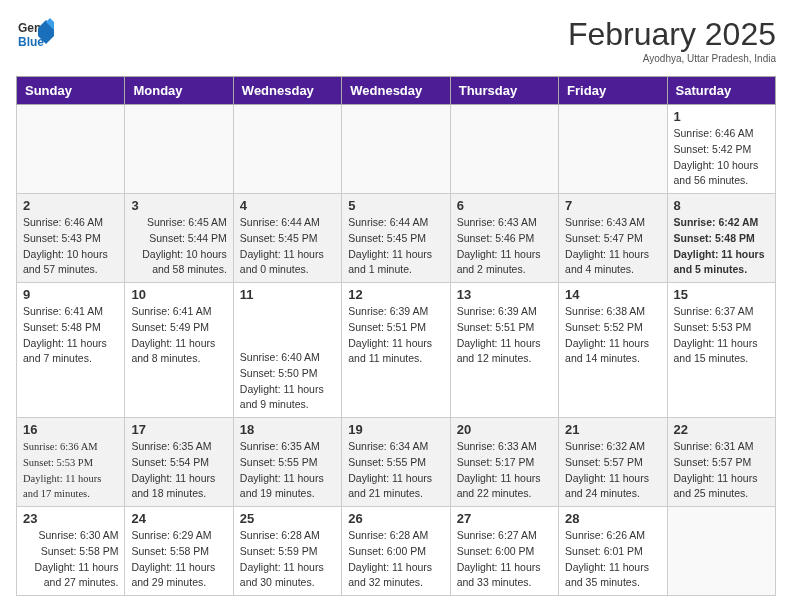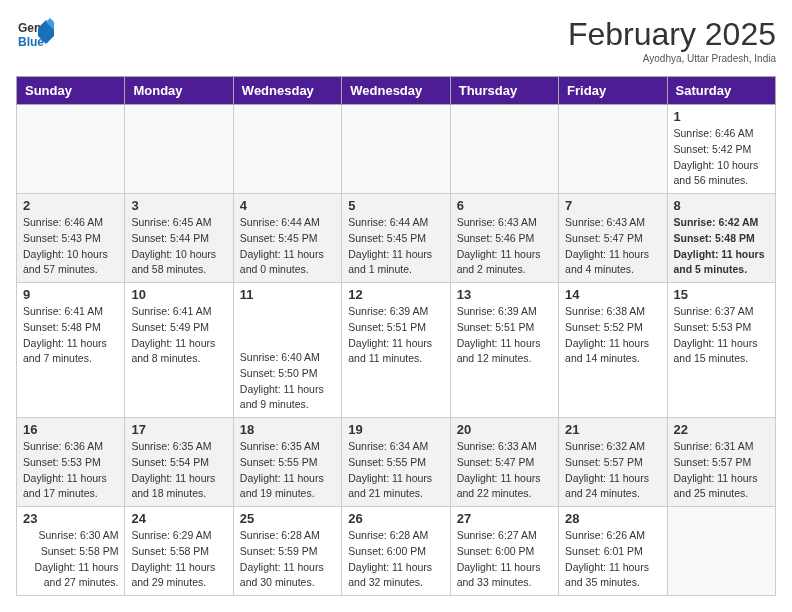--- a/index.html
+++ b/index.html
@@ -100,21 +100,21 @@
       <tr class="row-bg-gray">
         <td>
           <div class="day-num">2</div>
           <div class="day-info" style="white-space: pre-line;">Sunrise: 6:46 AM
 Sunset: 5:43 PM
 Daylight: 10 hours
 and 57 minutes.</div>
         </td>
         <td>
           <div class="day-num">3</div>
-          <div class="day-info" style="white-space: pre-line;">Sunrise: 6:45 AM
+          <div class="day-info" style="white-space: pre-line; text-align: right;">Sunrise: 6:45 AM
 Sunset: 5:44 PM
 Daylight: 10 hours
 and 58 minutes.</div>
         </td>
         <td>
           <div class="day-num">4</div>
           <div class="day-info" style="white-space: pre-line;">Sunrise: 6:44 AM
 Sunset: 5:45 PM
 Daylight: 11 hours
 and 0 minutes.</div>
@@ -195,21 +195,21 @@
           <div class="day-num">15</div>
           <div class="day-info" style="white-space: pre-line;">Sunrise: 6:37 AM
 Sunset: 5:53 PM
 Daylight: 11 hours
 and 15 minutes.</div>
         </td>
       </tr>
       <tr class="row-bg-gray">
         <td>
           <div class="day-num">16</div>
-          <div class="day-info" style="white-space: pre-line;">Sunrise: 6:36 AM
+          <div class="day-info" style="white-space: pre-line; font-family: Liberation Serif, serif;">Sunrise: 6:36 AM
 Sunset: 5:53 PM
 Daylight: 11 hours
 and 17 minutes.</div>
         </td>
         <td>
           <div class="day-num">17</div>
           <div class="day-info" style="white-space: pre-line;">Sunrise: 6:35 AM
 Sunset: 5:54 PM
 Daylight: 11 hours
 and 18 minutes.</div>
@@ -224,21 +224,21 @@
         <td>
           <div class="day-num">19</div>
           <div class="day-info" style="white-space: pre-line;">Sunrise: 6:34 AM
 Sunset: 5:55 PM
 Daylight: 11 hours
 and 21 minutes.</div>
         </td>
         <td>
           <div class="day-num">20</div>
           <div class="day-info" style="white-space: pre-line;">Sunrise: 6:33 AM
-Sunset: 5:47 PM
+Sunset: 5:17 PM
 Daylight: 11 hours
 and 22 minutes.</div>
         </td>
         <td>
           <div class="day-num">21</div>
           <div class="day-info" style="white-space: pre-line;">Sunrise: 6:32 AM
 Sunset: 5:57 PM
 Daylight: 11 hours
 and 24 minutes.</div>
         </td>

